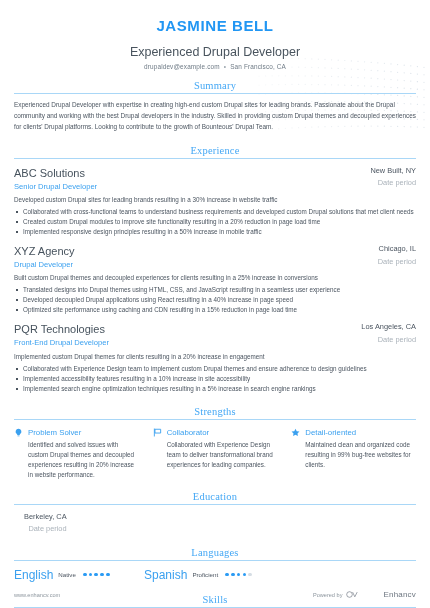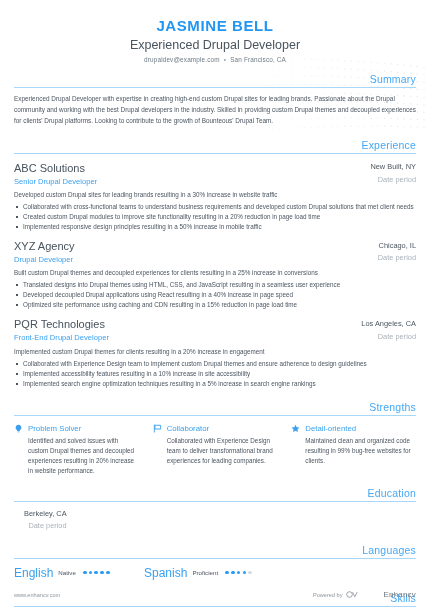--- a/index.html
+++ b/index.html
@@ -38,38 +38,39 @@
     font-size: 15px;
     font-weight: bold;
     letter-spacing: 0.6px;
     color: #2196f3;
     line-height: 1.25;
   }
   .job-title {
     font-size: 12.5px;
     color: #49545e;
     line-height: 1.4;
-    margin-top: 1px;
+    margin-top: 8px;
   }
   .contact {
     font-size: 6.4px;
     color: #6f7b86;
     margin-top: 2px;
     letter-spacing: 0.15px;
   }
   .contact .sep { margin: 0 4px; color: #9aa4ad; }
 
   
   .section { position: relative; z-index: 2; }
   .sec-head {
-    text-align: right;
+    text-align: center;
     font-size: 10.5px;
     color: #45a8f5;
     letter-spacing: 0.2px;
     padding-bottom: 2px;
+    font-family: Liberation Serif, serif;
   }
   .sec-rule {
     height: 1px;
     background: #a9d7f7;
     width: 100%;
   }
 
   
   .summary-body {
     font-size: 6.4px;
@@ -77,21 +78,21 @@
     color: #4b5560;
     padding: 6px 0 0 0;
     text-align: left;
   }
 
   
   .entry { padding-top: 7px; }
   .entry-row {
     display: flex;
     justify-content: space-between;
-    align-items: center;
+    align-items: flex-start;
     gap: 40px;
   }
   .entry-left { flex: 1 1 auto; min-width: 0; }
   .entry-right { flex: 0 0 auto; text-align: right; padding-left: 10px; }
   .org {
     font-size: 11px;
     color: #46525d;
     line-height: 1.28;
   }
   .role {

